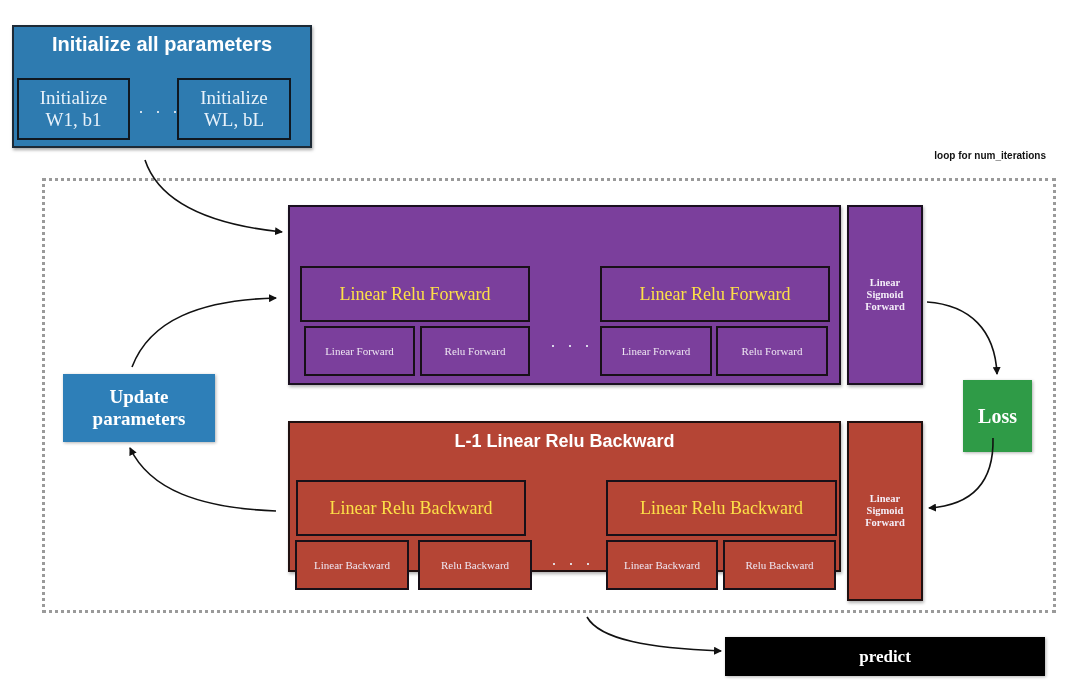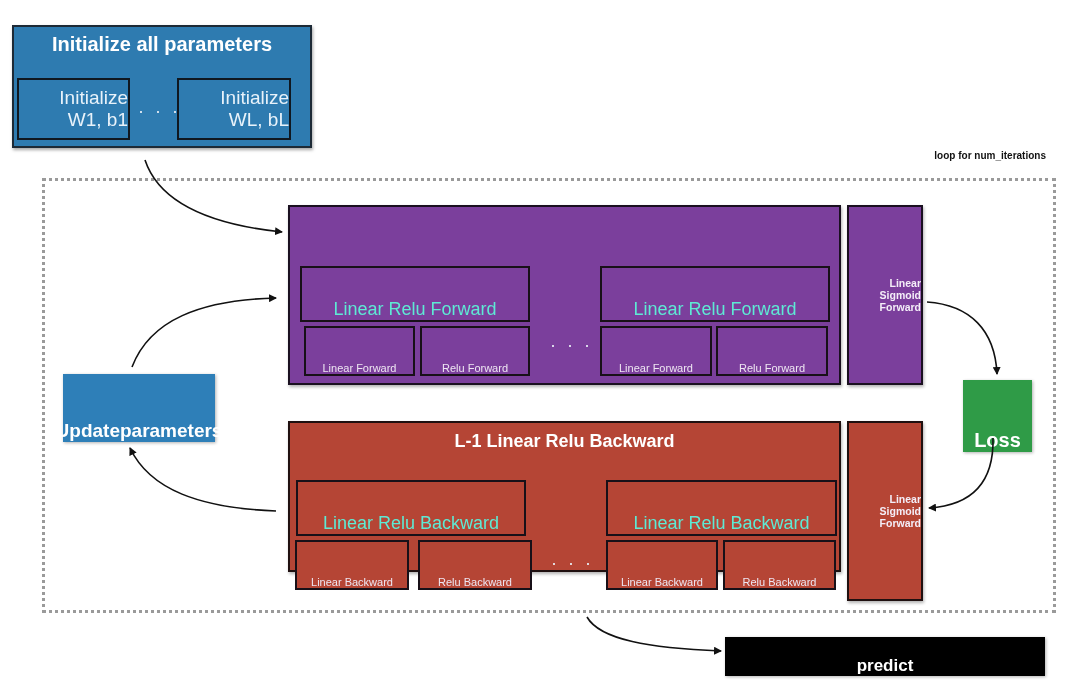--- a/index.html
+++ b/index.html
@@ -1,30 +1,30 @@
 <!DOCTYPE html>
 <html><head>
 <meta charset="utf-8">
 <style>
   html, body { margin:0; padding:0; background:#ffffff; }
   body { width:1080px; height:689px; position:relative; overflow:hidden;
          font-family:"Liberation Sans", "DejaVu Sans", sans-serif; }
   .abs { position:absolute; box-sizing:border-box; }
-  .flexc { display:flex; align-items:flex-end; justify-content:center; text-align:center; }
+  .flexc { display:flex; align-items:center; justify-content:center; text-align:center;font-family:Liberation Serif, serif; }
   .init-box { left:12px; top:25px; width:300px; height:123px; background:#2e7bb0;
               border:2px solid #1d2a36; box-shadow:1px 2px 3px rgba(0,0,0,0.35); }
   .init-title { left:0; top:6px; width:100%; color:#fff; font-weight:bold; font-size:20px; text-align:center; }
   .init-sub { border:2px solid #101820; color:#e8f2fa; font-size:19px; line-height:22px; background:#2e7bb0; }
   .dots { color:#e8eef5; font-size:18px; letter-spacing:3px; }
   .loop { left:42px; top:178px; width:1014px; height:435px; border:3px dotted #9a9a9a; }
   .loop-label { right:34px; top:150px; font-weight:bold; font-size:10px; color:#111; }
   .fwd { background:#7b3f9c; border:2px solid #1a1020; box-shadow:1px 2px 3px rgba(0,0,0,0.3); }
   .bwd { background:#b54535; border:2px solid #1f1010; box-shadow:1px 2px 3px rgba(0,0,0,0.3); }
   .big-title { left:0; top:8px; width:100%; text-align:center; color:#fff; font-weight:bold; font-size:18px; }
-  .mid { border:2px solid #181018; color:#5eead4; font-size:18px; }
+  .mid { border:2px solid #181018; color:#fde047; font-size:18px; }
   .small { border:2px solid #181018; color:#eee6f2; font-size:11px; }
   .side-label { color:#f4eef8; font-weight:bold; font-size:10.5px; line-height:12px; }
   .update { left:63px; top:374px; width:152px; height:68px; background:#2e7fb8;
             color:#fff; font-weight:bold; font-size:19px; line-height:22px; box-shadow:1px 1px 3px rgba(0,0,0,0.3); }
   .loss { left:963px; top:380px; width:69px; height:72px; background:#2f9b47;
           color:#fff; font-weight:bold; font-size:20px; box-shadow:1px 1px 3px rgba(0,0,0,0.3); }
   .predict { left:725px; top:637px; width:320px; height:39px; background:#000000;
              color:#fff; font-weight:bold; font-size:17px; box-shadow:1px 1px 3px rgba(0,0,0,0.3); }
   svg.arrows { position:absolute; left:0; top:0; }
 </style>
@@ -71,21 +71,21 @@
   <div class="abs mid flexc bwd" style="left:316px; top:57px; width:231px; height:56px; box-shadow:none;">Linear Relu Backward</div>
   <div class="abs small flexc bwd" style="left:316px; top:117px; width:112px; height:50px; box-shadow:none;">Linear Backward</div>
   <div class="abs small flexc bwd" style="left:433px; top:117px; width:113px; height:50px; box-shadow:none;">Relu Backward</div>
 </div>
 <div class="abs bwd flexc" style="left:847px; top:421px; width:76px; height:180px; flex-direction:column;">
   <span class="side-label">Linear</span>
   <span class="side-label">Sigmoid</span>
   <span class="side-label">Forward</span>
 </div>
 
-<div class="abs update flexc" style="flex-direction:row;">
+<div class="abs update flexc" style="flex-direction:column;">
   <span>Update</span>
   <span>parameters</span>
 </div>
 
 <div class="abs loss flexc">Loss</div>
 
 <div class="abs predict flexc">predict</div>
 
 <svg class="arrows" width="1080" height="689" viewBox="0 0 1080 689">
   <defs>

